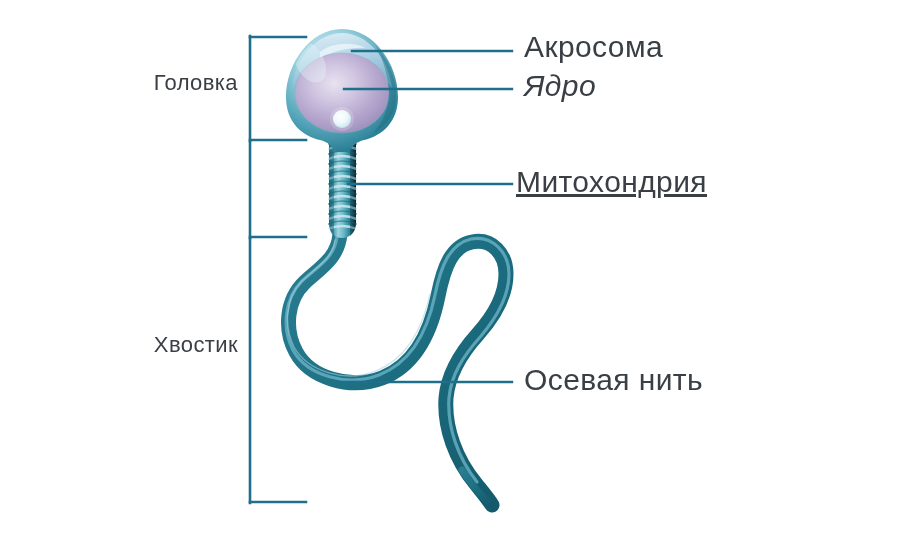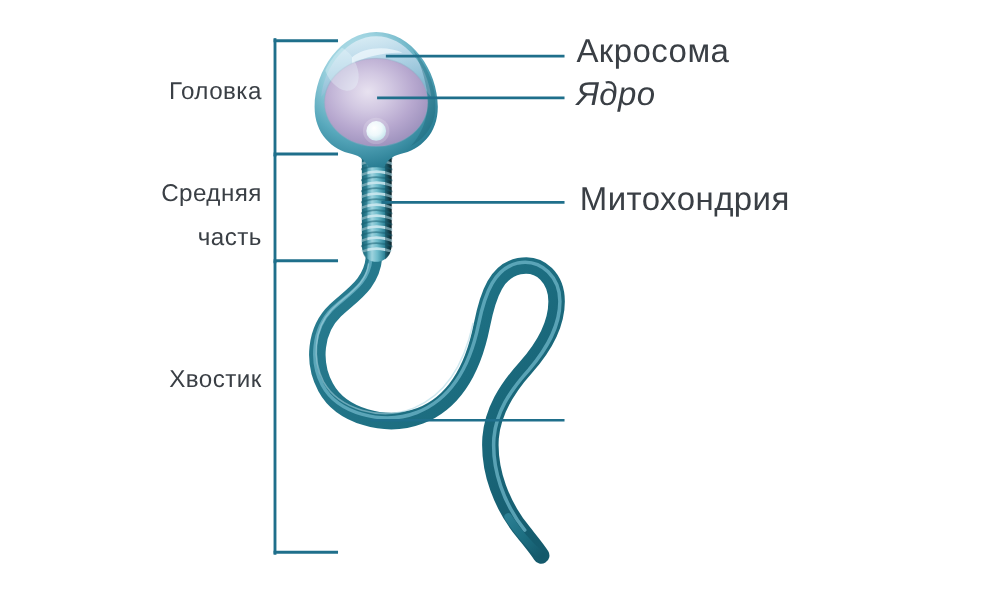--- a/index.html
+++ b/index.html
@@ -29,21 +29,21 @@
     font-family: "Liberation Sans", sans-serif;
     font-weight: 400;
     white-space: pre;
     letter-spacing: 0.4px;
   }
   .lbl-right { font-size: 30px; line-height: 34px; }
   .lbl-left  { font-size: 22px; line-height: 40px; text-align: right; }
 
   #label-acrosome   { left: 524px; top: 30px;  }
   #label-nucleus    { left: 524px; top: 69px; font-style: italic;  }
-  #label-mito       { left: 527px; top: 165px; }
+  #label-mito       { left: 516px; top: 165px; text-decoration: underline; }
   #label-axial      { left: 524px; top: 363px; }
 
   #label-head       { left: 20px;  top: 63px;  width: 218px; }
   #label-midpiece   { left: 20px;  top: 156px; width: 218px; }
   #label-tail       { left: 20px;  top: 325px; width: 218px; text-align: right; }
 </style>
 </head>
 <body>
 
 <div id="stage">
@@ -233,21 +233,20 @@
       <line x1="250" y1="502" x2="306" y2="502"></line>
     </g>
   </svg>
 
   <div class="lbl lbl-right" id="label-acrosome">Акросома</div>
 
   <div class="lbl lbl-right" id="label-nucleus">Ядро</div>
 
   <div class="lbl lbl-right" id="label-mito">Митохондрия</div>
 
+  <div class="lbl lbl-right" id="label-axial">Осевая нить</div>
 
   <div class="lbl lbl-left" id="label-head">Головка</div>
 
-  <div class="lbl lbl-left" id="label-midpiece">Средняя
-часть</div>
 
   <div class="lbl lbl-left" id="label-tail">Хвостик</div>
 
 </div>
 
 </body></html>

